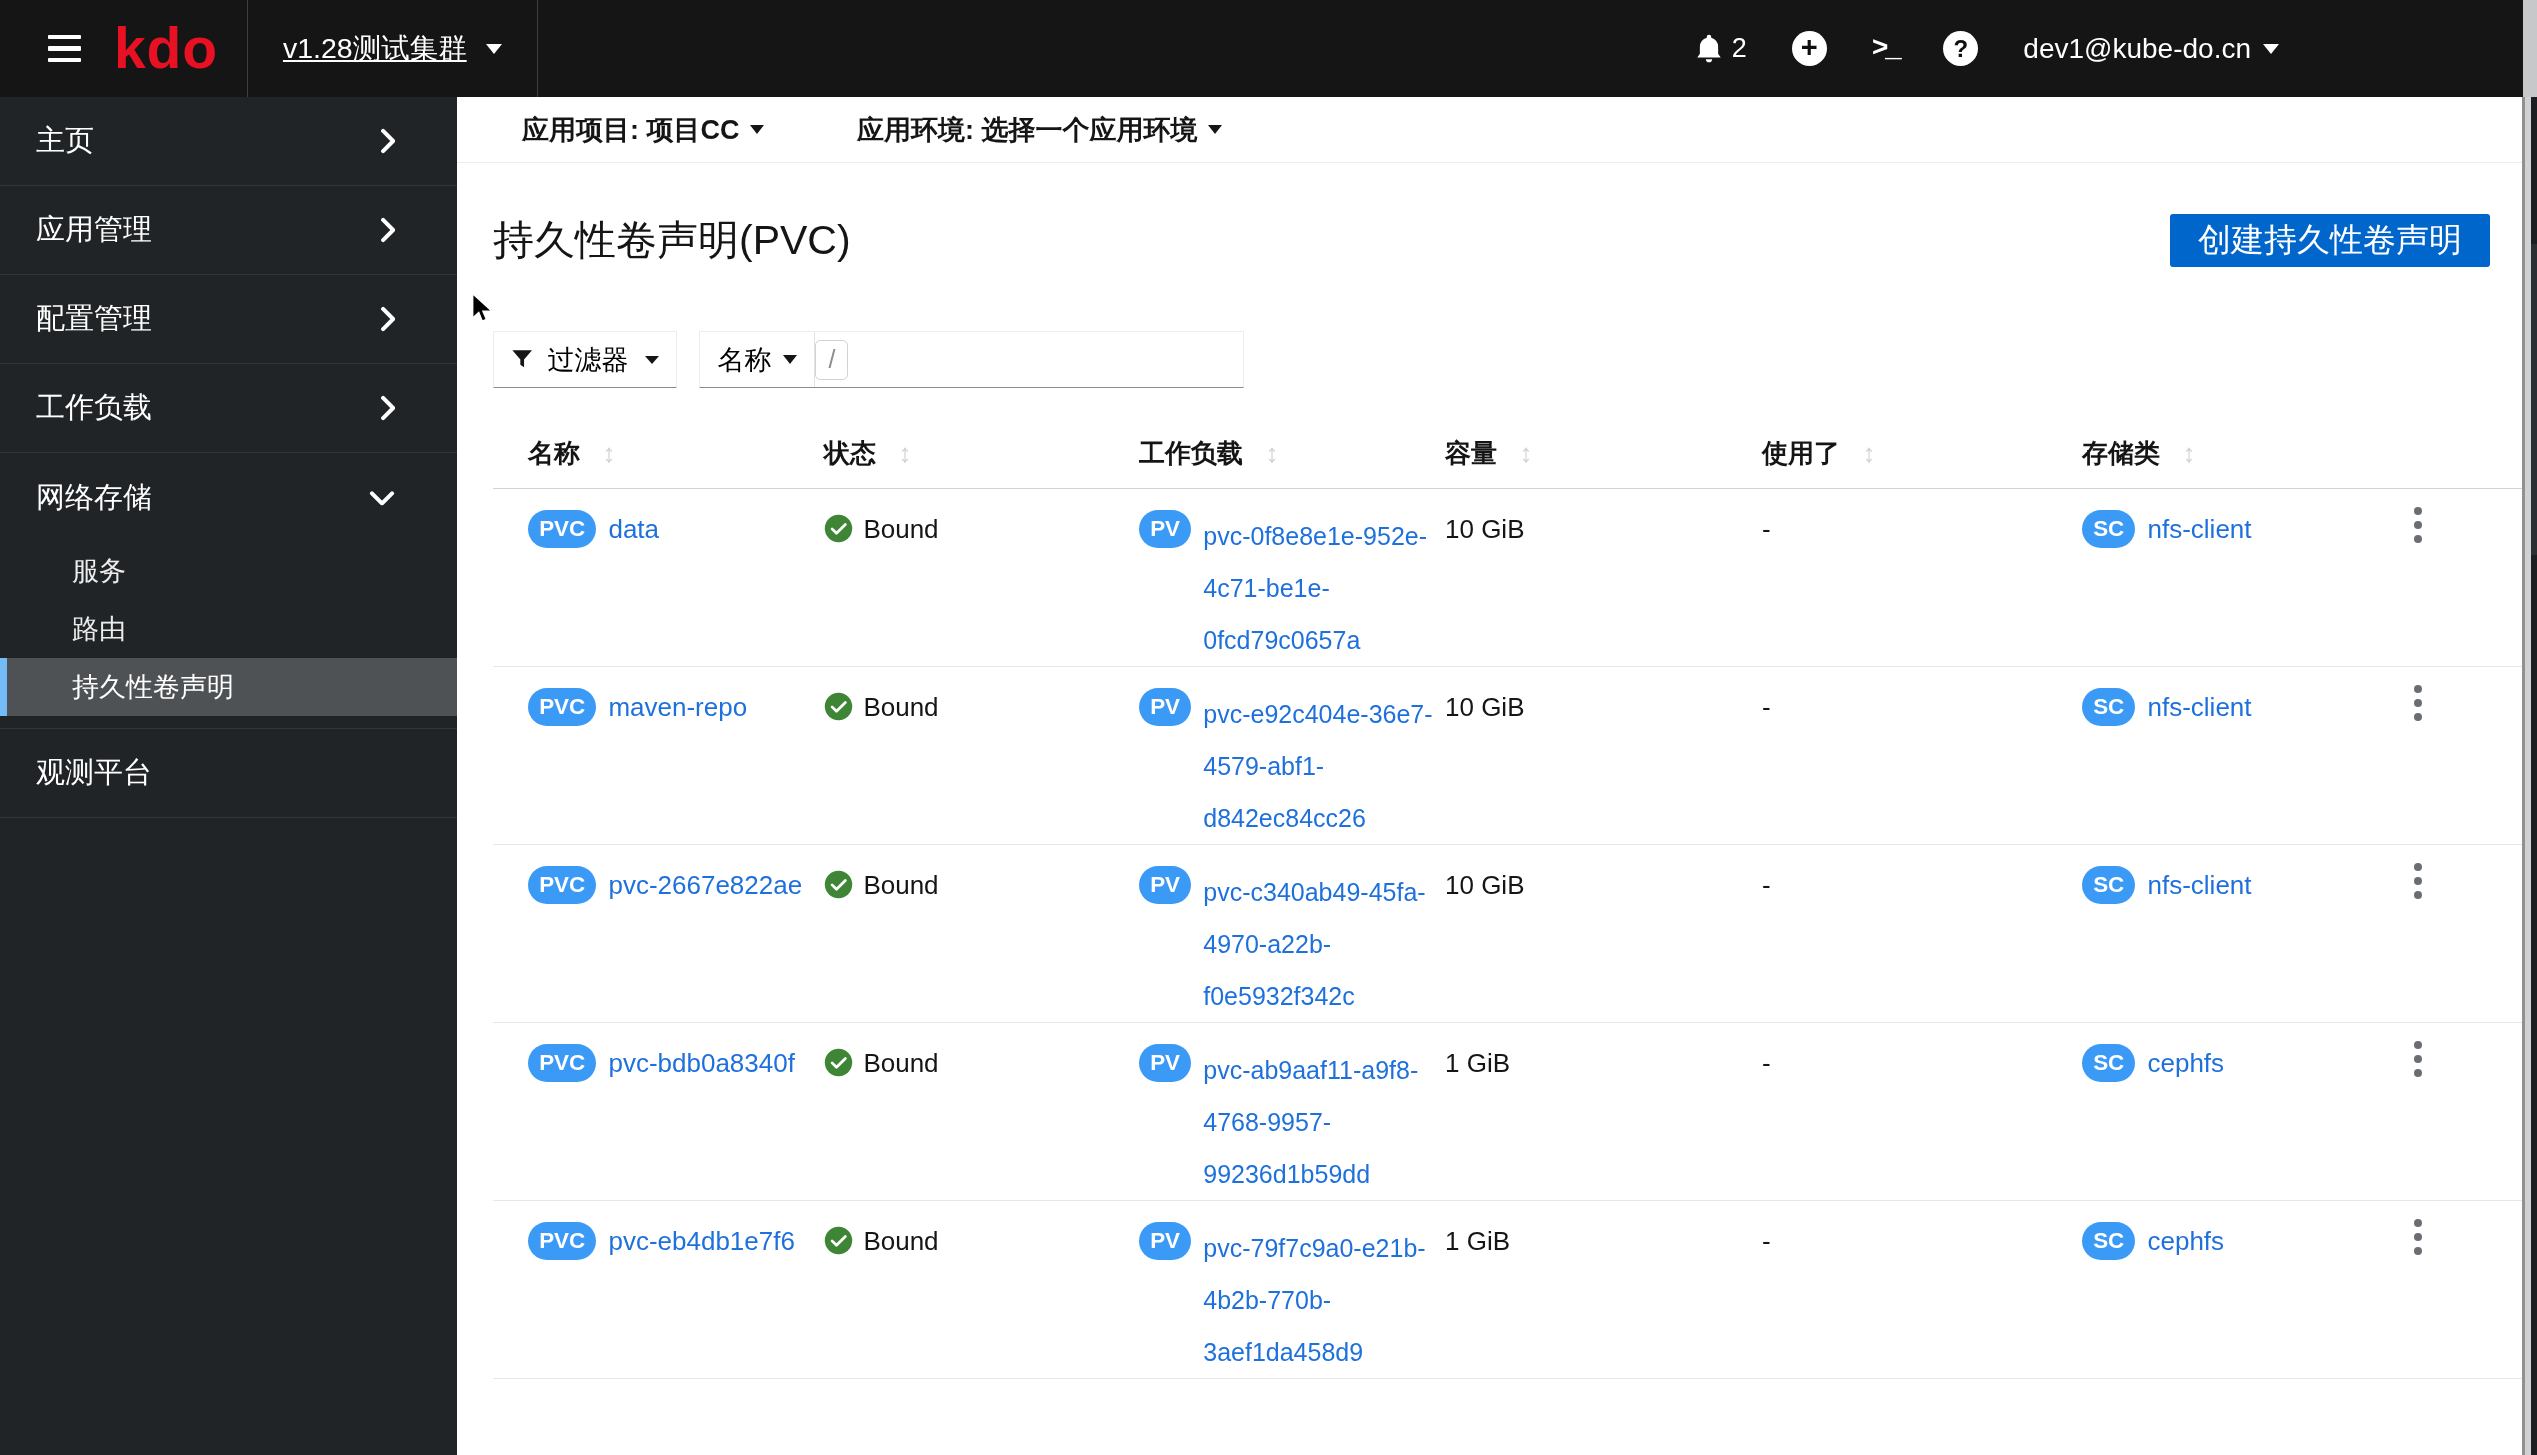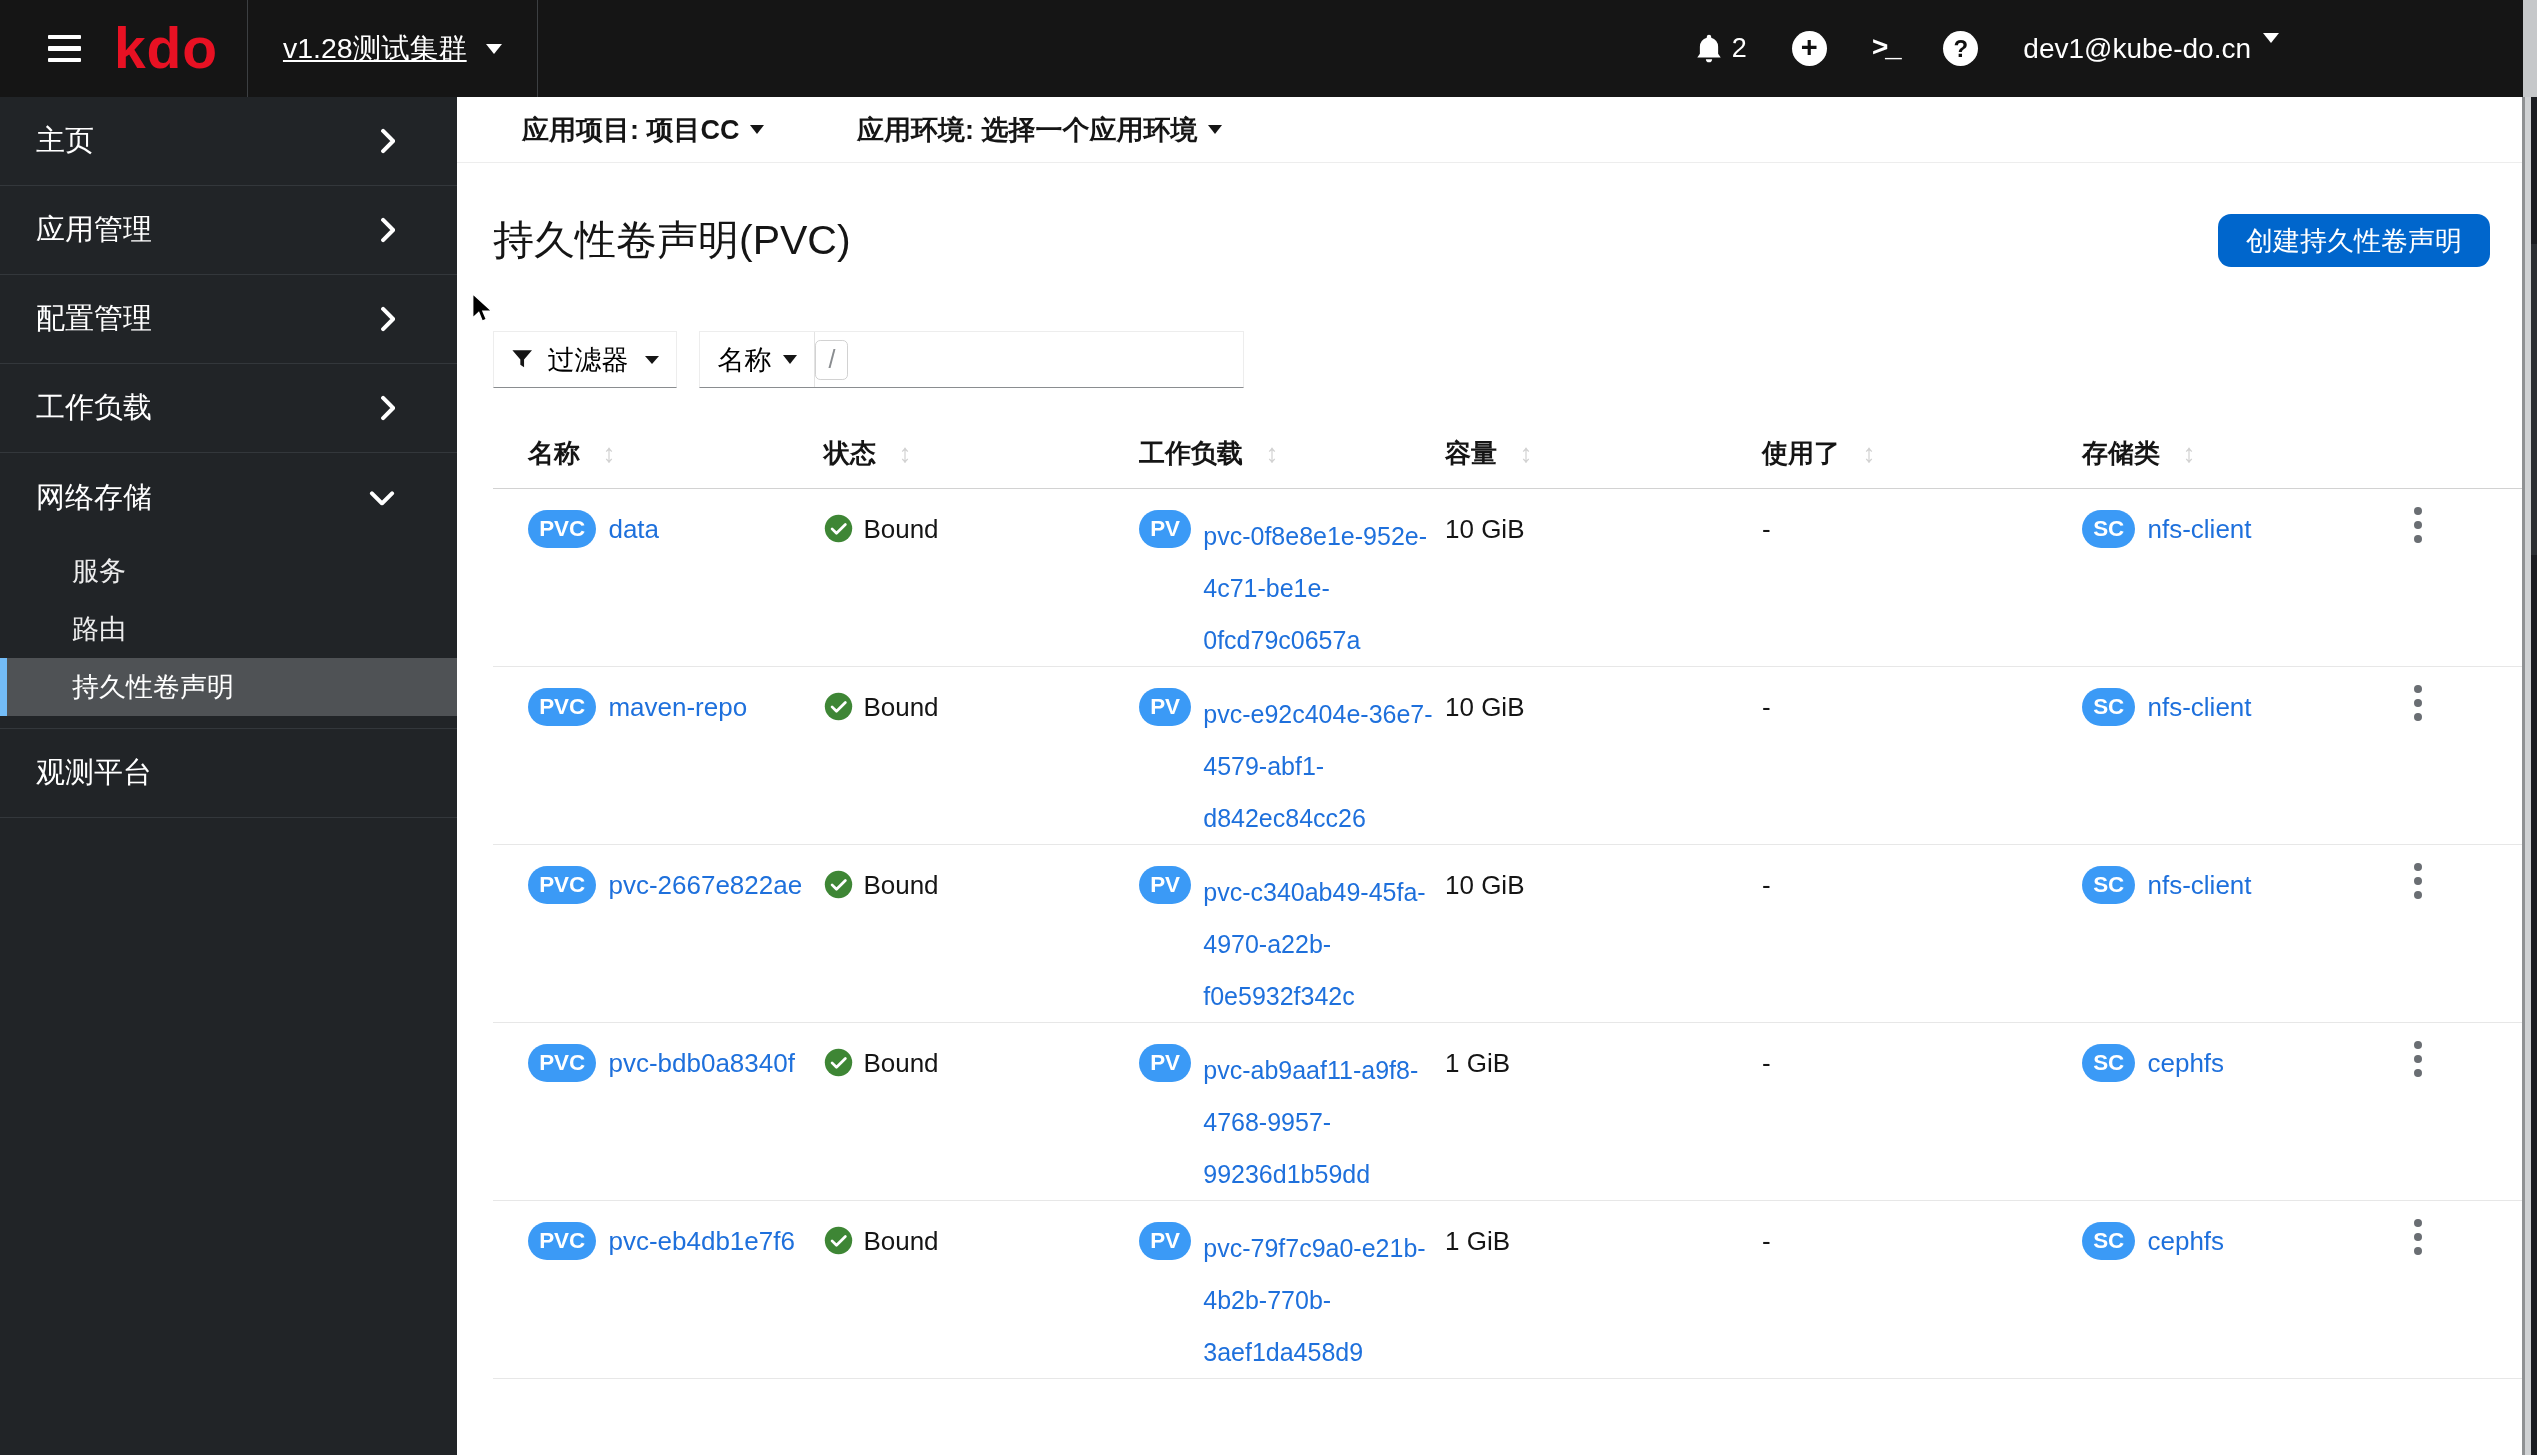--- a/index.html
+++ b/index.html
@@ -33,21 +33,21 @@
   .tb-spacer{flex:1;}
   .tb-right{display:flex;align-items:center;gap:45px;padding-right:259px;}
   .tb-notif{display:flex;align-items:center;gap:8.6px;cursor:pointer;}
   .tb-notif .count{font-size:27px;}
   .icon-circle{width:35px;height:35px;border-radius:50%;background:#fff;color:#0f0f0f;
                display:flex;align-items:center;justify-content:center;font-weight:700;cursor:pointer;}
   .icon-circle.plus{font-size:29px;line-height:1;padding-bottom:2.6px;}
   .icon-circle.help{font-size:24px;}
   .terminal-glyph{font-family:"Liberation Mono","DejaVu Sans Mono",monospace;font-size:28px;
                   font-weight:700;letter-spacing:-3.5px;cursor:pointer;}
-  .user-menu{display:flex;align-items:flex-start;gap:12px;font-size:28px;cursor:pointer;}
+  .user-menu{display:flex;align-items:center;gap:12px;font-size:28px;cursor:pointer;}
 
   
   .body-row{position:absolute;top:97px;left:0;width:2538px;height:1358px;display:flex;}
   .sidebar{width:457px;flex:none;background:var(--sidebar-bg);color:#fff;}
   .nav-item{position:relative;height:89px;display:flex;align-items:center;padding-left:36px;
             font-size:29px;border-bottom:0.9px solid #33373b;cursor:pointer;}
   .nav-item .chev{position:absolute;right:62px;top:50%;transform:translateY(-50%);}
   .nav-group{border-bottom:0.9px solid #33373b;}
   .nav-group .nav-item{border-bottom:none;}
   .sub-item{height:58px;display:flex;align-items:center;padding-left:72px;font-size:27px;
@@ -61,22 +61,22 @@
   
   .context-bar{height:66px;display:flex;align-items:center;gap:93px;padding-left:65px;
                border-bottom:0.9px solid #ededed;text-align:center;}
   .ctx-item{display:flex;align-items:center;gap:10.4px;font-size:27px;font-weight:600;color:#151515;cursor:pointer;}
   .caret-down-dark{width:0;height:0;border-left:7.8px solid transparent;border-right:7.8px solid transparent;
                    border-top:9.5px solid #151515;}
 
   
   .page-head{margin-top:51px;padding:0 48px 0 36px;display:flex;align-items:center;justify-content:space-between;height:53px;}
   .page-title{font-size:41px;font-weight:500;color:#151515;}
-  .btn-primary{height:53px;background:var(--primary);color:#fff;border:none;border-radius:13px;
-               font-size:27px;padding:0 28px;cursor:pointer;font-family:inherit;}
+  .btn-primary{height:53px;background:var(--primary);color:#fff;border:none;border-radius:3px;
+               font-size:33px;padding:0 28px;cursor:pointer;font-family:inherit;}
 
   
   .toolbar{margin-top:64px;padding-left:36px;display:flex;gap:22.4px;}
   .pf-select{width:184px;height:57px;background:#fff;border:0.9px solid #ededed;border-bottom:0.9px solid #8a8d90;
              display:flex;align-items:center;gap:14px;padding:0 17px;font-size:27px;cursor:pointer;}
   .pf-select .caret-down-dark{margin-left:auto;border-left-width:7px;border-right-width:7px;border-top-width:8.6px;}
   .search-group{width:545px;height:57px;background:#fff;border:0.9px solid #ededed;border-bottom:0.9px solid #8a8d90;
                 display:flex;align-items:center;}
   .attr-select{display:flex;align-items:center;gap:12px;height:100%;padding:0 17px;font-size:27px;
                border-right:0.9px solid #e3e3e3;cursor:pointer;flex:none;}

